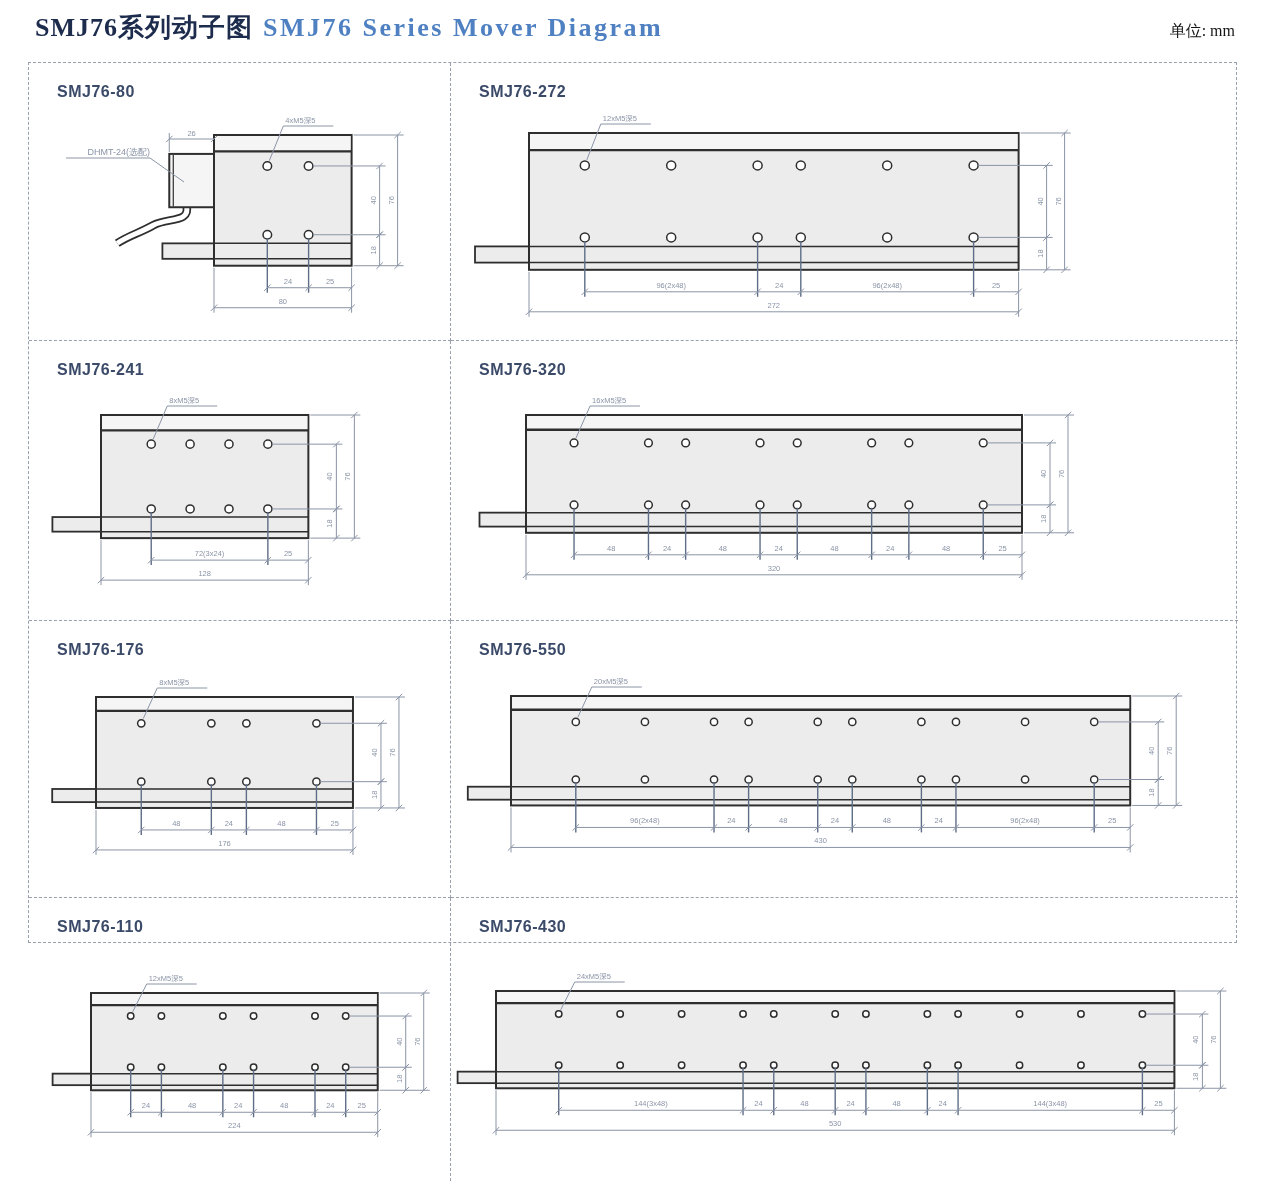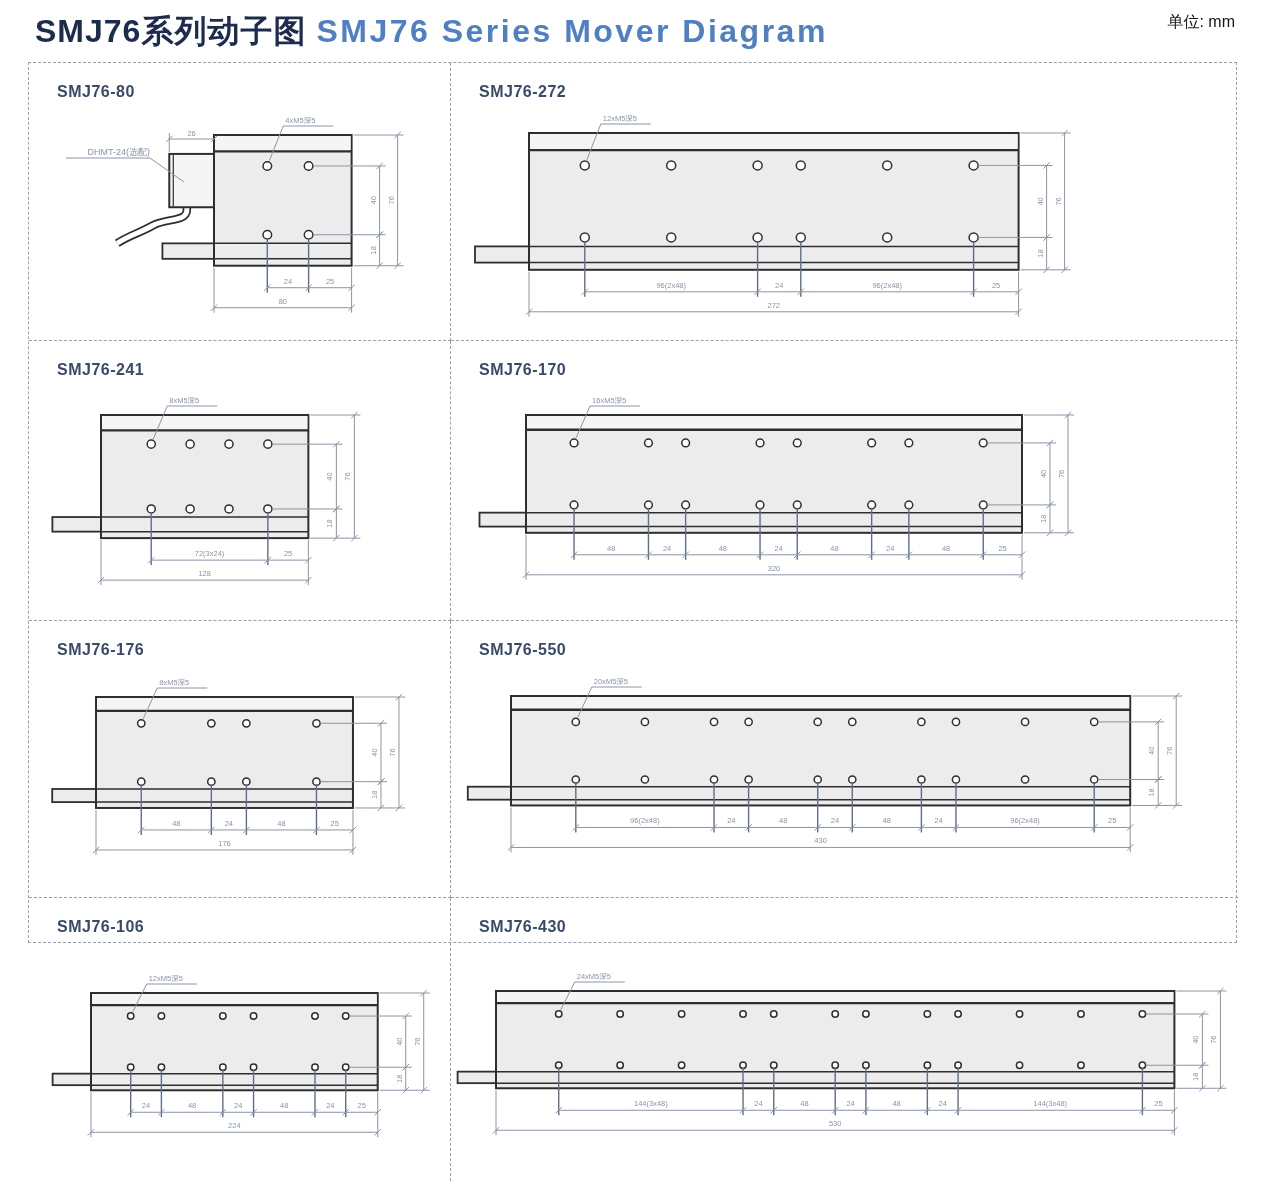--- a/index.html
+++ b/index.html
@@ -1,23 +1,23 @@
 <!DOCTYPE html>
 <html><head>
 <meta charset="utf-8">
 <style>
   html,body{margin:0;padding:0;background:#fff;}
   body{width:1265px;height:1196px;position:relative;overflow:hidden;
        font-family:"Liberation Sans",sans-serif;}
-  .title{position:absolute;left:35px;top:10px;font-family:Liberation Sans, sans-serif;
-         font-weight:bold;font-size:32px;white-space:nowrap;}
+  .title{position:absolute;left:35px;top:10px;font-family:Liberation Serif, serif;
+         font-weight:bold;font-size:26px;white-space:nowrap;}
   .title .zh{color:#1d2b4d;letter-spacing:1px;}
   .title .en{color:#4e80c2;letter-spacing:2.5px;margin-left:10px;}
-  .unit{position:absolute;right:30px;top:12px;font-size:16px;color:#151515;
-        font-family:Liberation Sans, sans-serif;}
+  .unit{position:absolute;right:30px;top:21px;font-size:16px;color:#151515;
+        font-family:Liberation Serif, serif;}
   .grid{position:absolute;left:28px;top:62px;width:1209px;height:881px;
         display:grid;grid-template-columns:422px 787px;
         grid-template-rows:278px 280px 277px 283px;
         border:1px dashed #98a0ad;box-sizing:border-box;text-align:right;}
   .cell{position:relative;border-right:1px dashed #98a0ad;border-bottom:1px dashed #98a0ad;
         box-sizing:border-box;overflow:hidden;}
   .cell:nth-child(2n){border-right:none;}
   .cell:nth-child(n+7){border-bottom:none;}
   .ptitle{position:absolute;left:28px;top:20px;font-weight:bold;font-size:16px;
           color:#3a4a68;letter-spacing:0.5px;z-index:2;}
@@ -200,21 +200,21 @@
         <text x="259.11" y="215.12" font-size="7.5" text-anchor="middle" fill="#8a94a6" font-family="&quot;Liberation Sans&quot;,sans-serif">25</text>
         <line x1="276.16" y1="222.32" x2="282.56" y2="215.92000000000002" stroke="#8a94a6" stroke-width="1"></line>
         <line x1="72" y1="199.12" x2="72" y2="244.12" stroke="#8a94a6" stroke-width="1"></line>
         <line x1="72" y1="239.12" x2="279.36" y2="239.12" stroke="#8a94a6" stroke-width="1"></line>
         <line x1="68.8" y1="242.32" x2="75.2" y2="235.92000000000002" stroke="#8a94a6" stroke-width="1"></line>
         <line x1="276.16" y1="242.32" x2="282.56" y2="235.92000000000002" stroke="#8a94a6" stroke-width="1"></line>
         <text x="175.68" y="235.12" font-size="7.5" text-anchor="middle" fill="#8a94a6" font-family="&quot;Liberation Sans&quot;,sans-serif">128</text>
       </svg>
     </div>
     <div class="cell">
-      <div class="ptitle">SMJ76-170</div>
+      <div class="ptitle">SMJ76-320</div>
       <svg width="786" height="279">
         <rect x="28.5" y="171.65" width="48.5" height="13.950000000000001" fill="#ececec" stroke="#2e2e2e" stroke-width="1.8"></rect>
         <rect x="75" y="74" width="496" height="117.8" fill="#ececec" stroke="#2e2e2e" stroke-width="2"></rect>
         <rect x="76" y="75" width="494" height="12.725" fill="#f5f5f5" stroke="none" stroke-width="0"></rect>
         <line x1="75" y1="88.725" x2="571" y2="88.725" stroke="#2e2e2e" stroke-width="2.4"></line>
         <line x1="75" y1="171.65" x2="571" y2="171.65" stroke="#2e2e2e" stroke-width="1.5"></line>
         <line x1="75" y1="185.60000000000002" x2="571" y2="185.60000000000002" stroke="#2e2e2e" stroke-width="1.5"></line>
         <circle cx="123.05000000000001" cy="101.9" r="3.875" fill="#fff" stroke="#2e2e2e" stroke-width="1.5"></circle>
         <circle cx="123.05000000000001" cy="163.9" r="3.875" fill="#fff" stroke="#2e2e2e" stroke-width="1.5"></circle>
         <circle cx="197.45" cy="101.9" r="3.875" fill="#fff" stroke="#2e2e2e" stroke-width="1.5"></circle>
@@ -418,21 +418,21 @@
         <text x="661.1999999999999" y="202.44" font-size="7.5" text-anchor="middle" fill="#8a94a6" font-family="&quot;Liberation Sans&quot;,sans-serif">25</text>
         <line x1="675.9999999999999" y1="209.64" x2="682.4" y2="203.24" stroke="#8a94a6" stroke-width="1"></line>
         <line x1="60" y1="186.44" x2="60" y2="231.44" stroke="#8a94a6" stroke-width="1"></line>
         <line x1="60" y1="226.44" x2="679.1999999999999" y2="226.44" stroke="#8a94a6" stroke-width="1"></line>
         <line x1="56.8" y1="229.64" x2="63.2" y2="223.24" stroke="#8a94a6" stroke-width="1"></line>
         <line x1="675.9999999999999" y1="229.64" x2="682.4" y2="223.24" stroke="#8a94a6" stroke-width="1"></line>
         <text x="369.59999999999997" y="222.44" font-size="7.5" text-anchor="middle" fill="#8a94a6" font-family="&quot;Liberation Sans&quot;,sans-serif">430</text>
       </svg>
     </div>
     <div class="cell">
-      <div class="ptitle">SMJ76-106</div>
+      <div class="ptitle">SMJ76-110</div>
       <svg width="421" height="282">
         <rect x="23.6" y="175.64" width="40.4" height="11.52" fill="#ececec" stroke="#2e2e2e" stroke-width="1.8"></rect>
         <rect x="62" y="95" width="286.72" height="97.28" fill="#ececec" stroke="#2e2e2e" stroke-width="2"></rect>
         <rect x="63" y="96" width="284.72" height="10.16" fill="#f5f5f5" stroke="none" stroke-width="0"></rect>
         <line x1="62" y1="107.16" x2="348.72" y2="107.16" stroke="#2e2e2e" stroke-width="2.4"></line>
         <line x1="62" y1="175.64" x2="348.72" y2="175.64" stroke="#2e2e2e" stroke-width="1.5"></line>
         <line x1="62" y1="187.16" x2="348.72" y2="187.16" stroke="#2e2e2e" stroke-width="1.5"></line>
         <circle cx="101.68" cy="118.03999999999999" r="3.2" fill="#fff" stroke="#2e2e2e" stroke-width="1.5"></circle>
         <circle cx="101.68" cy="169.24" r="3.2" fill="#fff" stroke="#2e2e2e" stroke-width="1.5"></circle>
         <circle cx="132.4" cy="118.03999999999999" r="3.2" fill="#fff" stroke="#2e2e2e" stroke-width="1.5"></circle>

